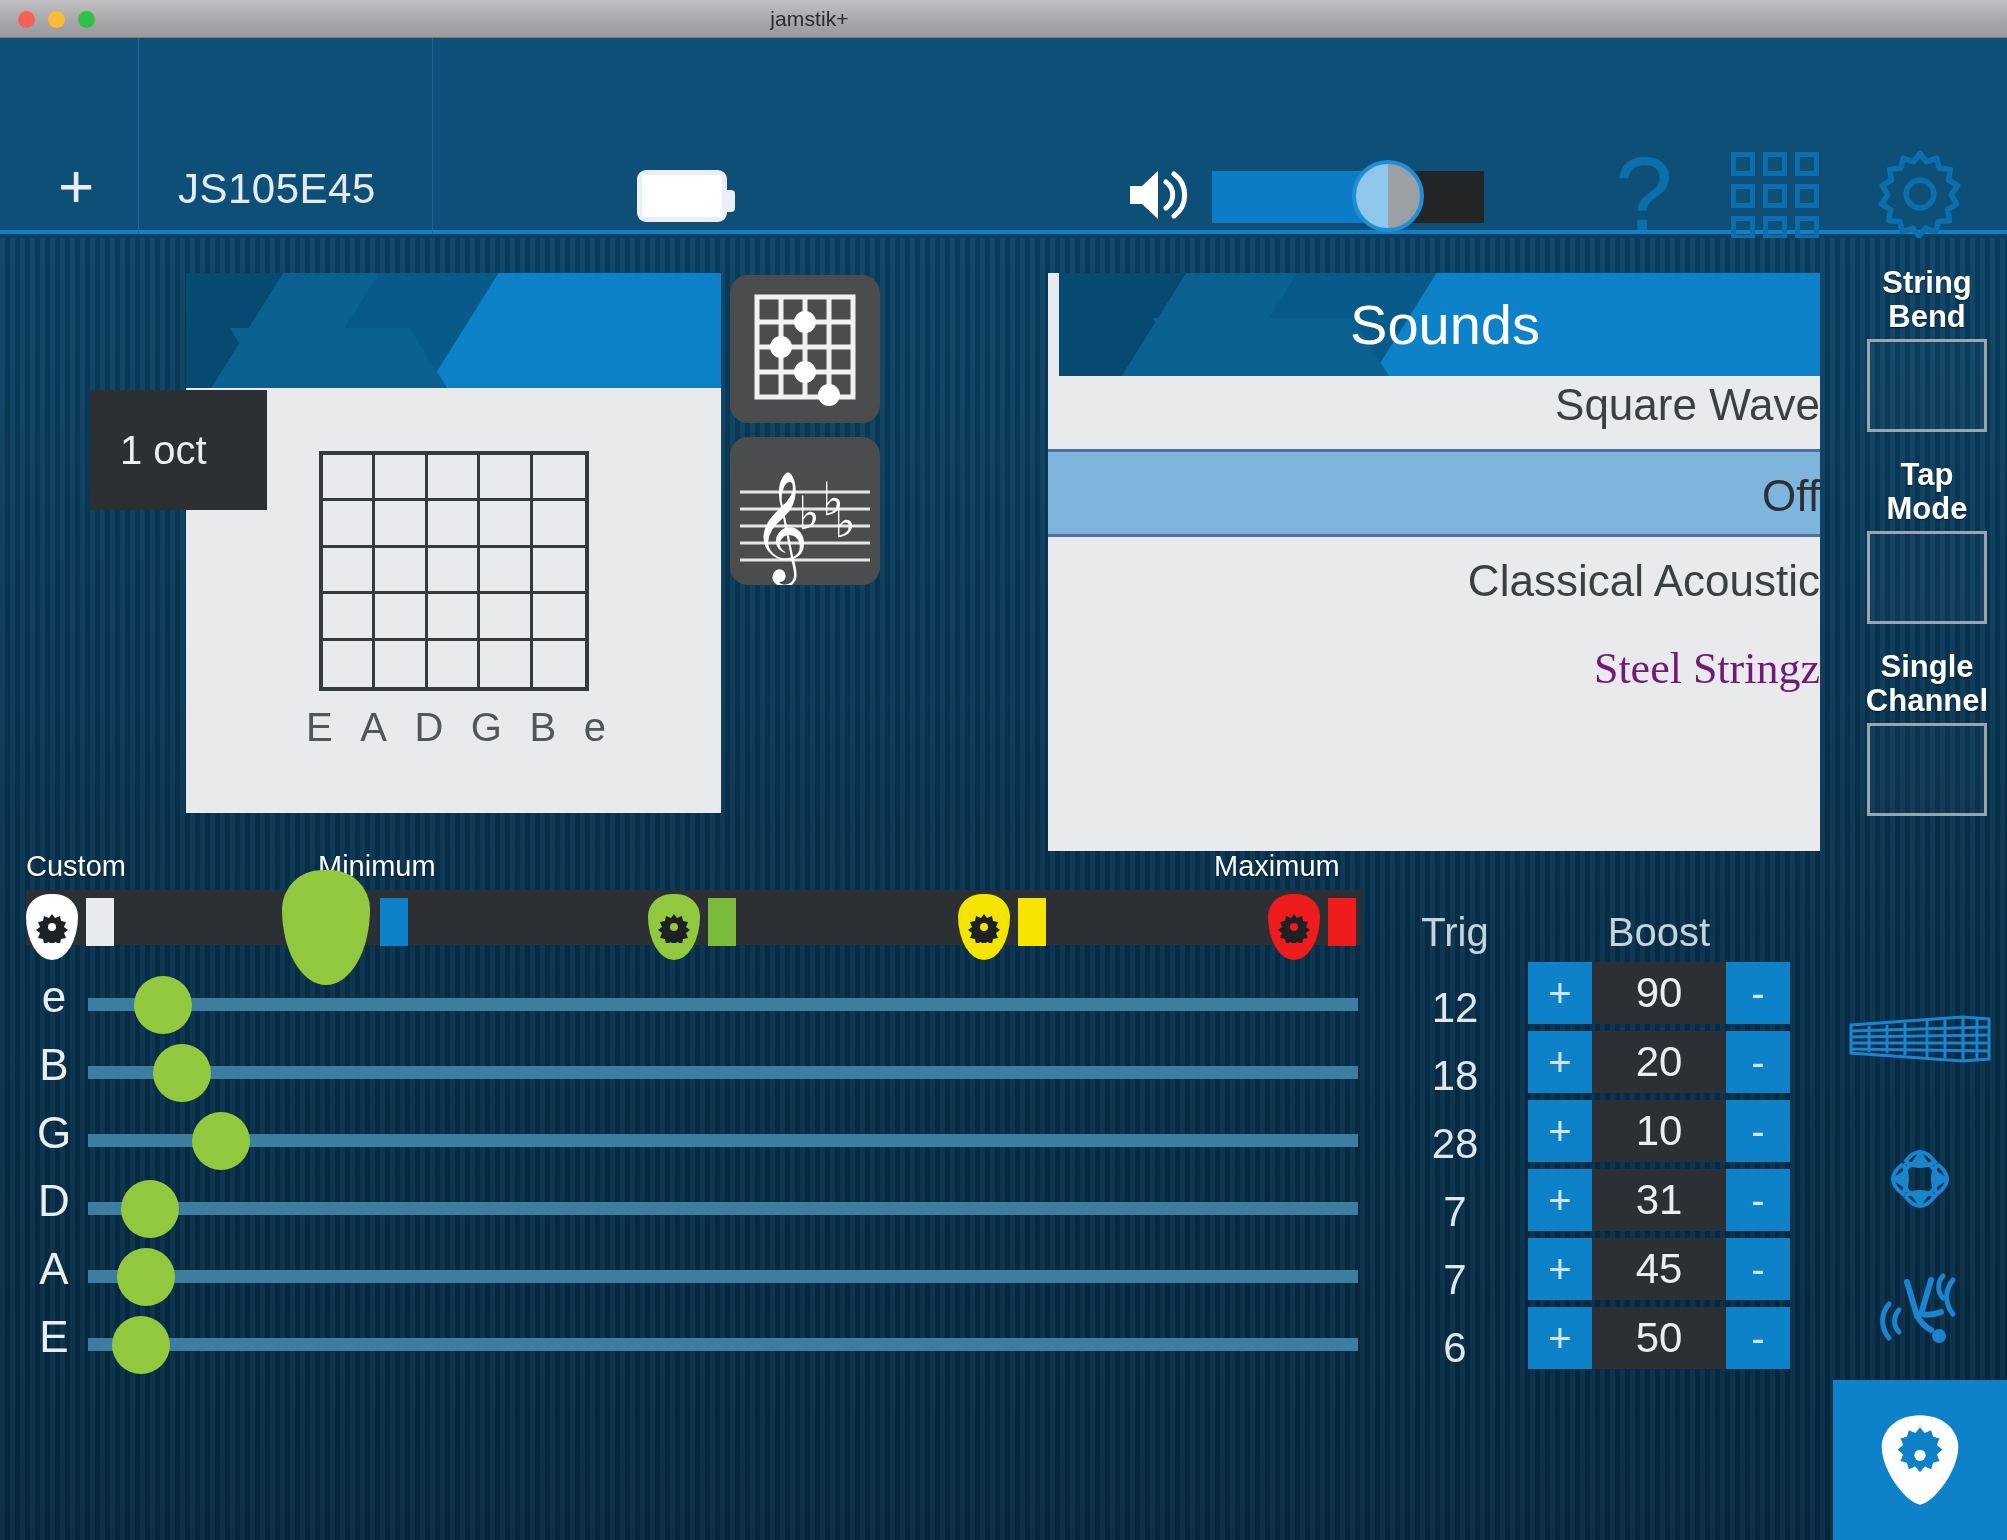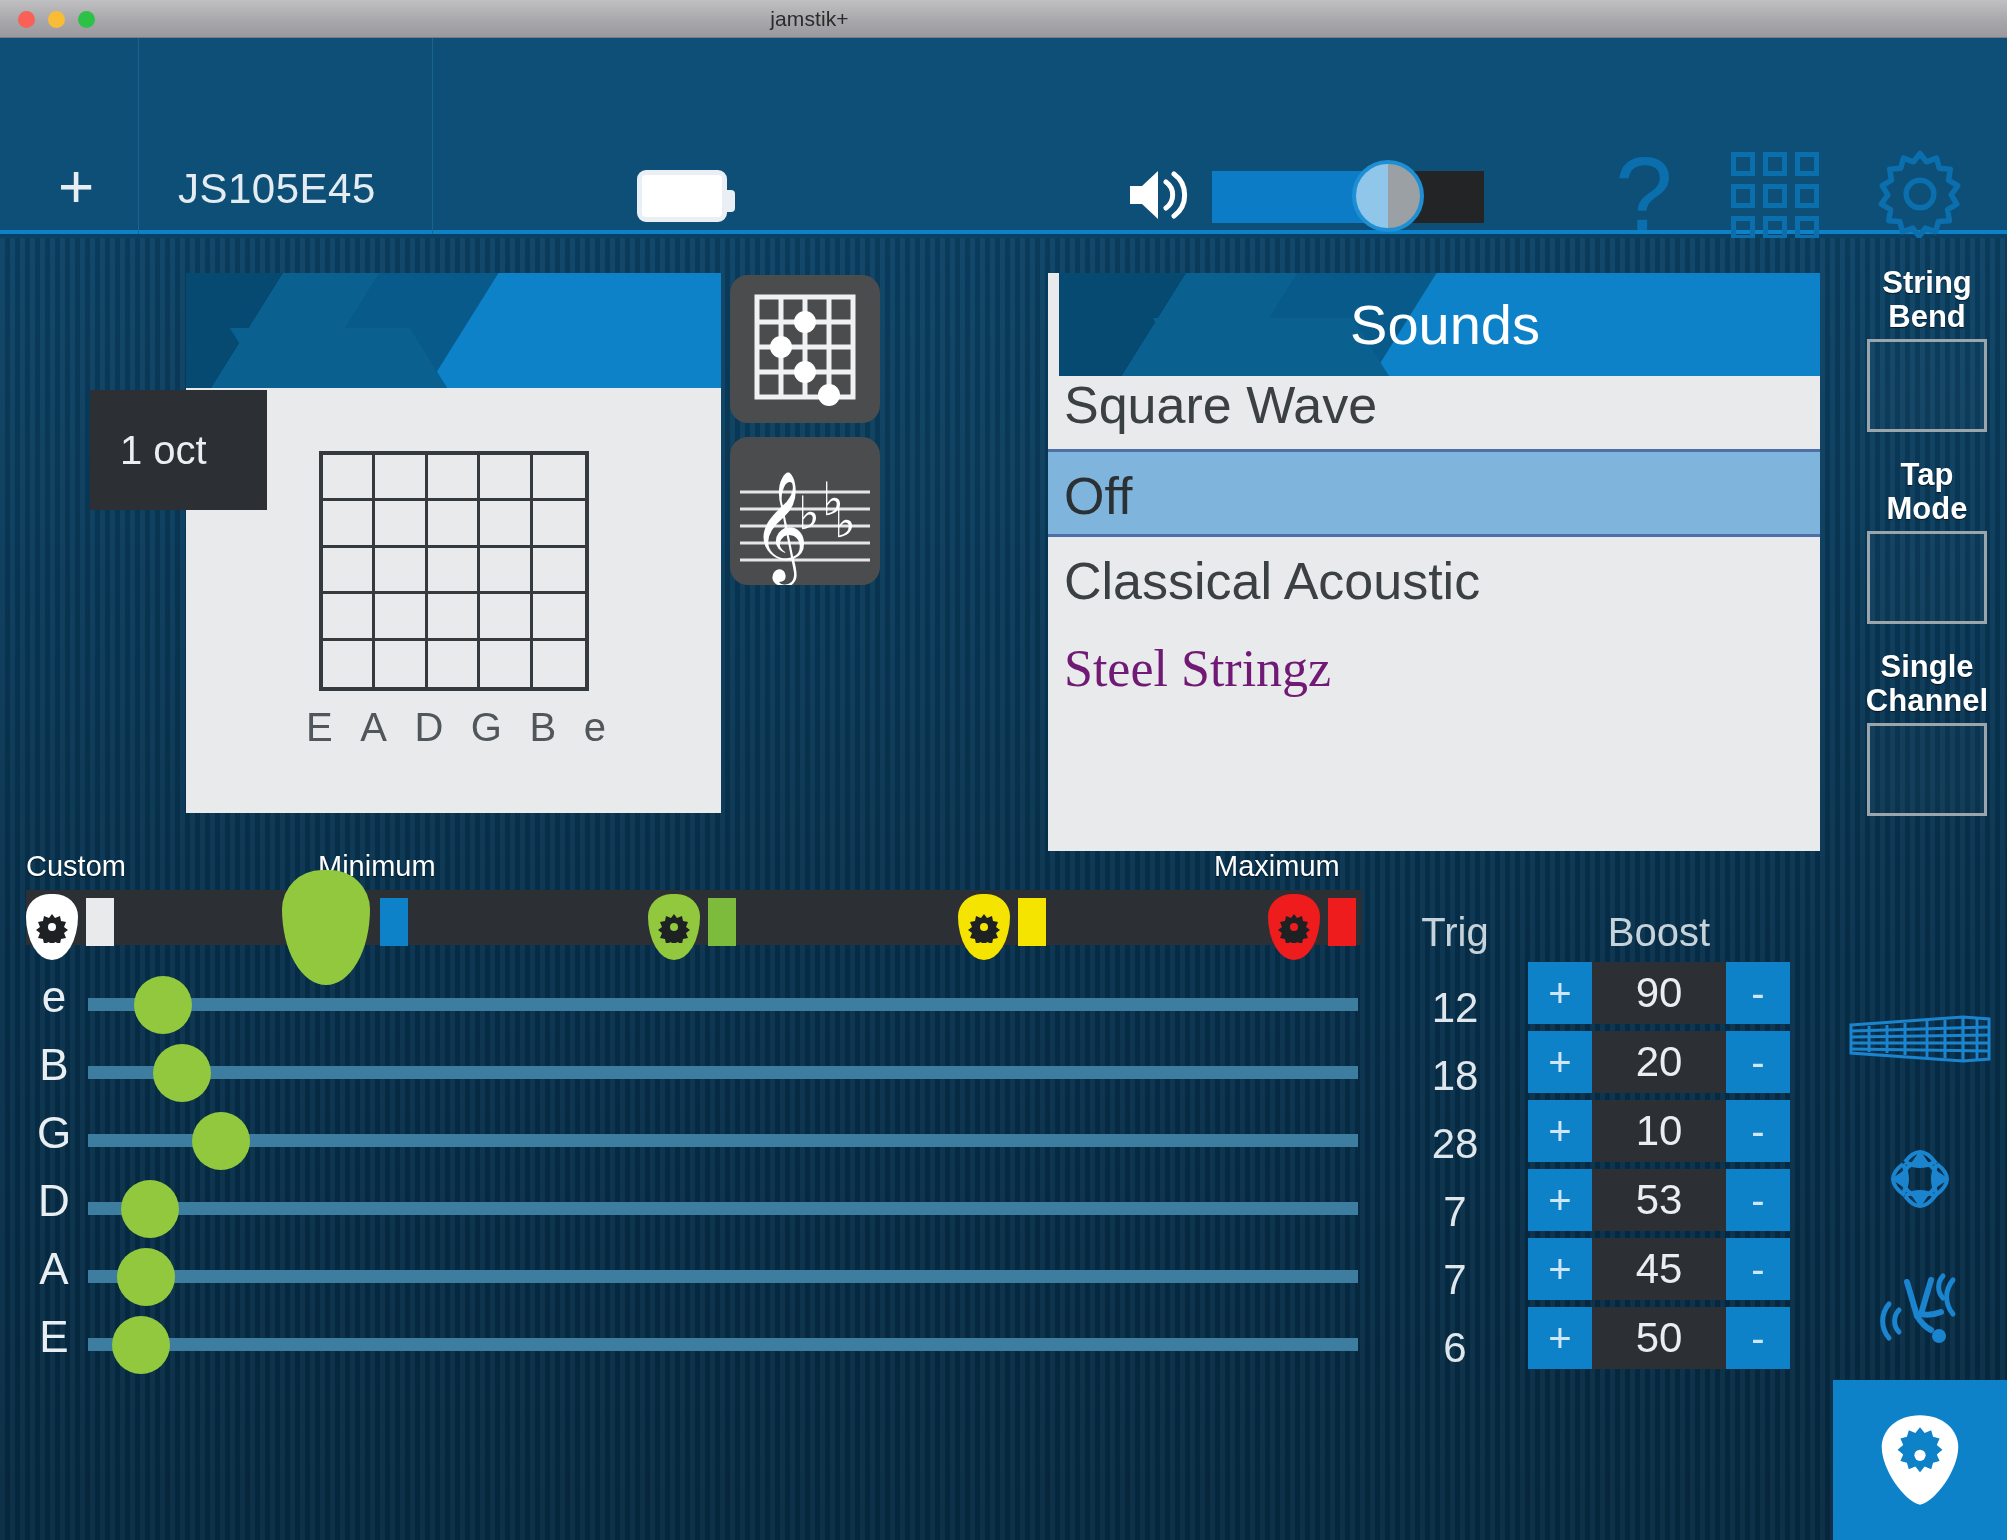--- a/index.html
+++ b/index.html
@@ -152,22 +152,22 @@
   .soundshdr .s3 { left: 200px; width: 140px; background: #075a89; }
   .soundshdr .s4 {
     position: absolute; left: 150px; top: 45px; width: 200px; height: 180px;
     background: #0a608f; transform: skewX(32deg);
   }
   .soundshdr h2 {
     position: relative; z-index: 2; line-height: 103px; text-align: center;
     font-size: 56px; font-weight: 400; color: #ffffff;
   }
   .sound-item {
-    height: 88px; line-height: 88px; text-align: left;
-    font-size: 52px; color: #3b4043; background: #e9eaec; padding-left: 16px;
+    height: 88px; line-height: 88px; text-align: right;
+    font-size: 44px; color: #3b4043; background: #e9eaec;
   }
   .sound-item.dim { color: #701a75; font-family: Liberation Serif, serif; }
   .sound-item.sel {
     background: #7fb4dd; color: #2b3034;
     border-top: 3px solid #4f6fa8; border-bottom: 3px solid #4f6fa8;
   }
 
   
   .featcol { position: absolute; left: 1857px; top: 28px; width: 140px; }
   .feat-label {
@@ -508,21 +508,21 @@
       <span class="bval">20</span>
       <span class="bbtn">-</span>
     </div>
     <div class="boost-row">
       <span class="bbtn">+</span>
       <span class="bval">10</span>
       <span class="bbtn">-</span>
     </div>
     <div class="boost-row">
       <span class="bbtn">+</span>
-      <span class="bval">53</span>
+      <span class="bval">31</span>
       <span class="bbtn">-</span>
     </div>
     <div class="boost-row">
       <span class="bbtn">+</span>
       <span class="bval">45</span>
       <span class="bbtn">-</span>
     </div>
     <div class="boost-row">
       <span class="bbtn">+</span>
       <span class="bval">50</span>

